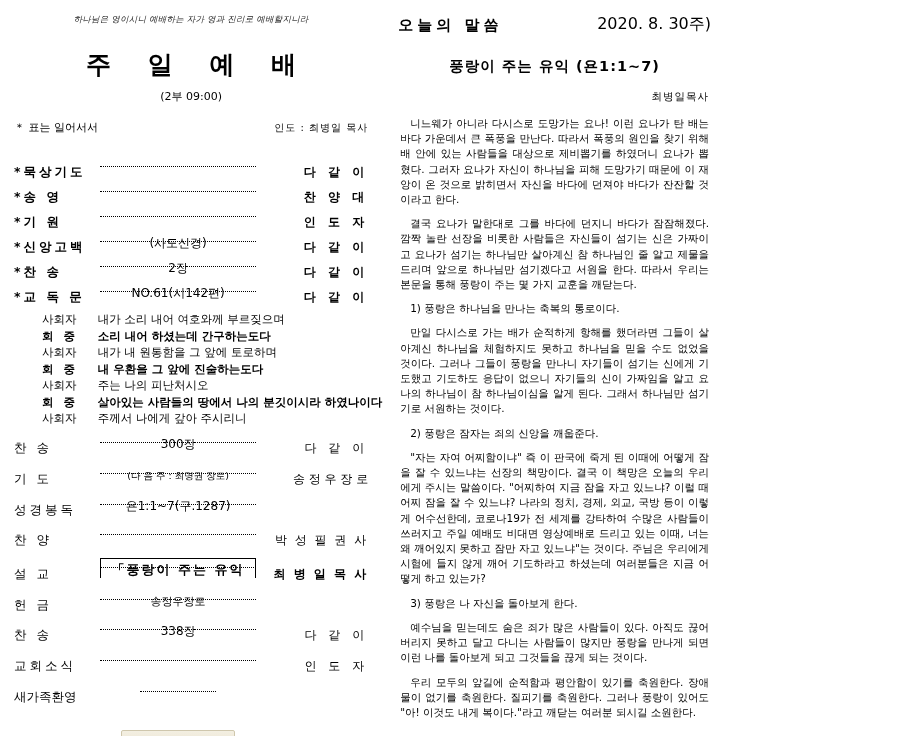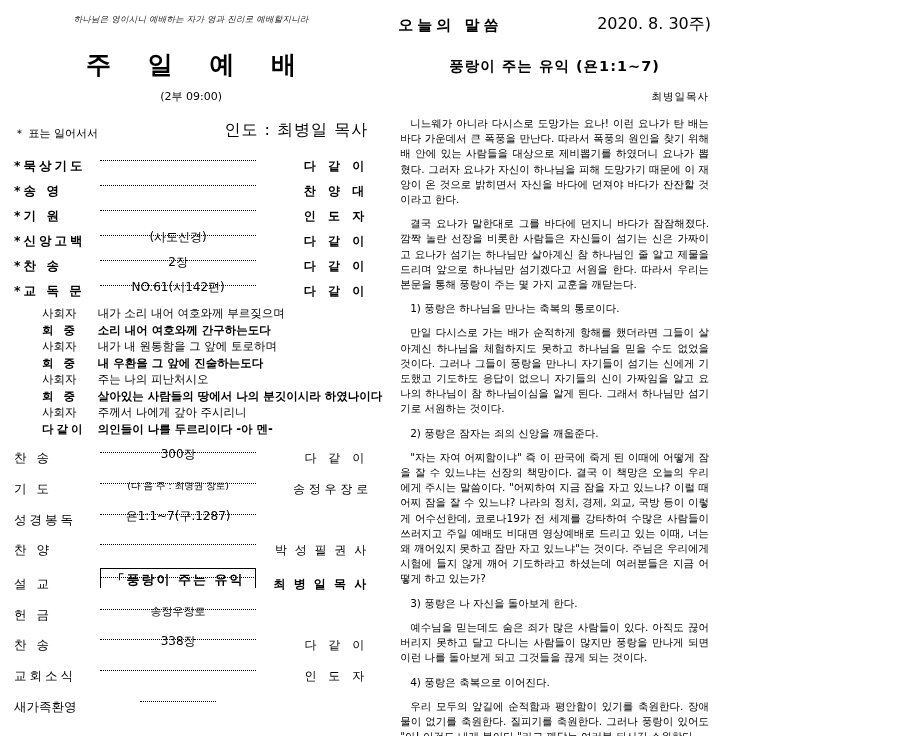--- a/index.html
+++ b/index.html
@@ -55,24 +55,24 @@
   }
   .note-row {
     display: flex;
     justify-content: space-between;
     align-items: flex-end;
     margin-top: 16px;
     padding: 0 14px 0 14px;
     font-size: 11.5px;
   }
   .note-left { font-size: 11px; }
-  .note-right { font-size: 16px; letter-spacing: 1px; font-weight: normal;}
+  .note-right { font-size: 10px; letter-spacing: 1px; font-weight: normal;}
 
   .order-list {
-    margin-top: 12px;
+    margin-top: 24px;
     padding: 0 14px;
   }
   .order-row {
     display: flex;
     align-items: baseline;
     font-size: 12.5px;
     margin-bottom: 2px;
     line-height: 19px;
   }
   .o-label {
@@ -262,45 +262,41 @@
 
     </div>
 
     <div class="resp-block">
       <div class="resp-row">
         <span class="who">사회자</span>
         <span class="txt">내가 소리 내어 여호와께 부르짖으며</span>
       </div>
       <div class="resp-row cong">
         <span class="who">회  중</span>
-        <span class="txt">소리 내어 여호와께 간구하는도다</span>
+        <span class="txt">소리 내어 하셨는데 간구하는도다</span>
       </div>
       <div class="resp-row">
         <span class="who">사회자</span>
         <span class="txt">내가 내 원통함을 그 앞에 토로하며</span>
       </div>
       <div class="resp-row cong">
         <span class="who">회  중</span>
         <span class="txt">내 우환을 그 앞에 진술하는도다</span>
       </div>
       <div class="resp-row">
         <span class="who">사회자</span>
         <span class="txt">주는 나의 피난처시오</span>
       </div>
       <div class="resp-row cong">
         <span class="who">회  중</span>
         <span class="txt">살아있는 사람들의 땅에서 나의 분깃이시라 하였나이다</span>
       </div>
       <div class="resp-row">
         <span class="who">사회자</span>
         <span class="txt">주께서 나에게 갚아 주시리니</span>
-      </div>
-      <div class="resp-row cong">
-        <span class="who">다같이</span>
-        <span class="txt">의인들이 나를 두르리이다  -아 멘-</span>
       </div>
     </div>
 
     <div class="order-list" style="margin-top:8px;">
 
       <div class="order-row" style="margin-bottom:8px;">
         <div class="o-label plain">찬    송</div>
         <div class="o-mid-wrap">
           <div class="dotline"></div>
           <div class="o-center">300장</div>
@@ -408,20 +404,19 @@
 
     <div class="r-body">
       <p>니느웨가 아니라 다시스로 도망가는 요나! 이런 요나가 탄 배는 바다 가운데서 큰 폭풍을 만난다. 따라서 폭풍의 원인을 찾기 위해 배 안에 있는 사람들을 대상으로 제비뽑기를 하였더니 요나가 뽑혔다. 그러자 요나가 자신이 하나님을 피해 도망가기 때문에 이 재앙이 온 것으로 밝히면서 자신을 바다에 던져야 바다가 잔잔할 것이라고 한다.</p>
       <p>결국 요나가 말한대로 그를 바다에 던지니 바다가 잠잠해졌다. 깜짝 놀란 선장을 비롯한 사람들은 자신들이 섬기는 신은 가짜이고 요나가 섬기는 하나님만 살아계신 참 하나님인 줄 알고 제물을 드리며 앞으로 하나님만 섬기겠다고 서원을 한다. 따라서 우리는 본문을 통해 풍랑이 주는 몇 가지 교훈을 깨닫는다.</p>
       <p>1) 풍랑은 하나님을 만나는 축복의 통로이다.</p>
       <p>만일 다시스로 가는 배가 순적하게 항해를 했더라면 그들이 살아계신 하나님을 체험하지도 못하고 하나님을 믿을 수도 없었을 것이다. 그러나 그들이 풍랑을 만나니 자기들이 섬기는 신에게 기도했고 기도하도 응답이 없으니 자기들의 신이 가짜임을 알고 요나의 하나님이 참 하나님이심을 알게 된다. 그래서 하나님만 섬기기로 서원하는 것이다.</p>
       <p>2) 풍랑은 잠자는 죄의 신앙을 깨웁준다.</p>
       <p>"자는 자여 어찌함이냐" 즉 이 판국에 죽게 된 이때에 어떻게 잠을 잘 수 있느냐는 선장의 책망이다. 결국 이 책망은 오늘의 우리에게 주시는 말씀이다. "어찌하여 지금 잠을 자고 있느냐? 이럴 때 어찌 잠을 잘 수 있느냐? 나라의 정치, 경제, 외교, 국방 등이 이렇게 어수선한데, 코로나19가 전 세계를 강타하여 수많은 사람들이 쓰러지고 주일 예배도 비대면 영상예배로 드리고 있는 이때, 너는 왜 깨어있지 못하고 잠만 자고 있느냐"는 것이다. 주님은 우리에게 시험에 들지 않게 깨어 기도하라고 하셨는데 여러분들은 지금 어떻게 하고 있는가?</p>
       <p>3) 풍랑은 나 자신을 돌아보게 한다.</p>
       <p>예수님을 믿는데도 숨은 죄가 많은 사람들이 있다. 아직도 끊어버리지 못하고 달고 다니는 사람들이 많지만 풍랑을 만나게 되면 이런 나를 돌아보게 되고 그것들을 끊게 되는 것이다.</p>
-      <p>4) 풍랑은 축복으로 이어진다.</p>
       <p>우리 모두의 앞길에 순적함과 평안함이 있기를 축원한다. 장애물이 없기를 축원한다. 질피기를 축원한다. 그러나 풍랑이 있어도 "아! 이것도 내게 복이다."라고 깨닫는 여러분 되시길 소원한다.</p>
     </div>
 
   </div>
 
   <div class="divider"></div>
 </div>
 
 </body></html>

